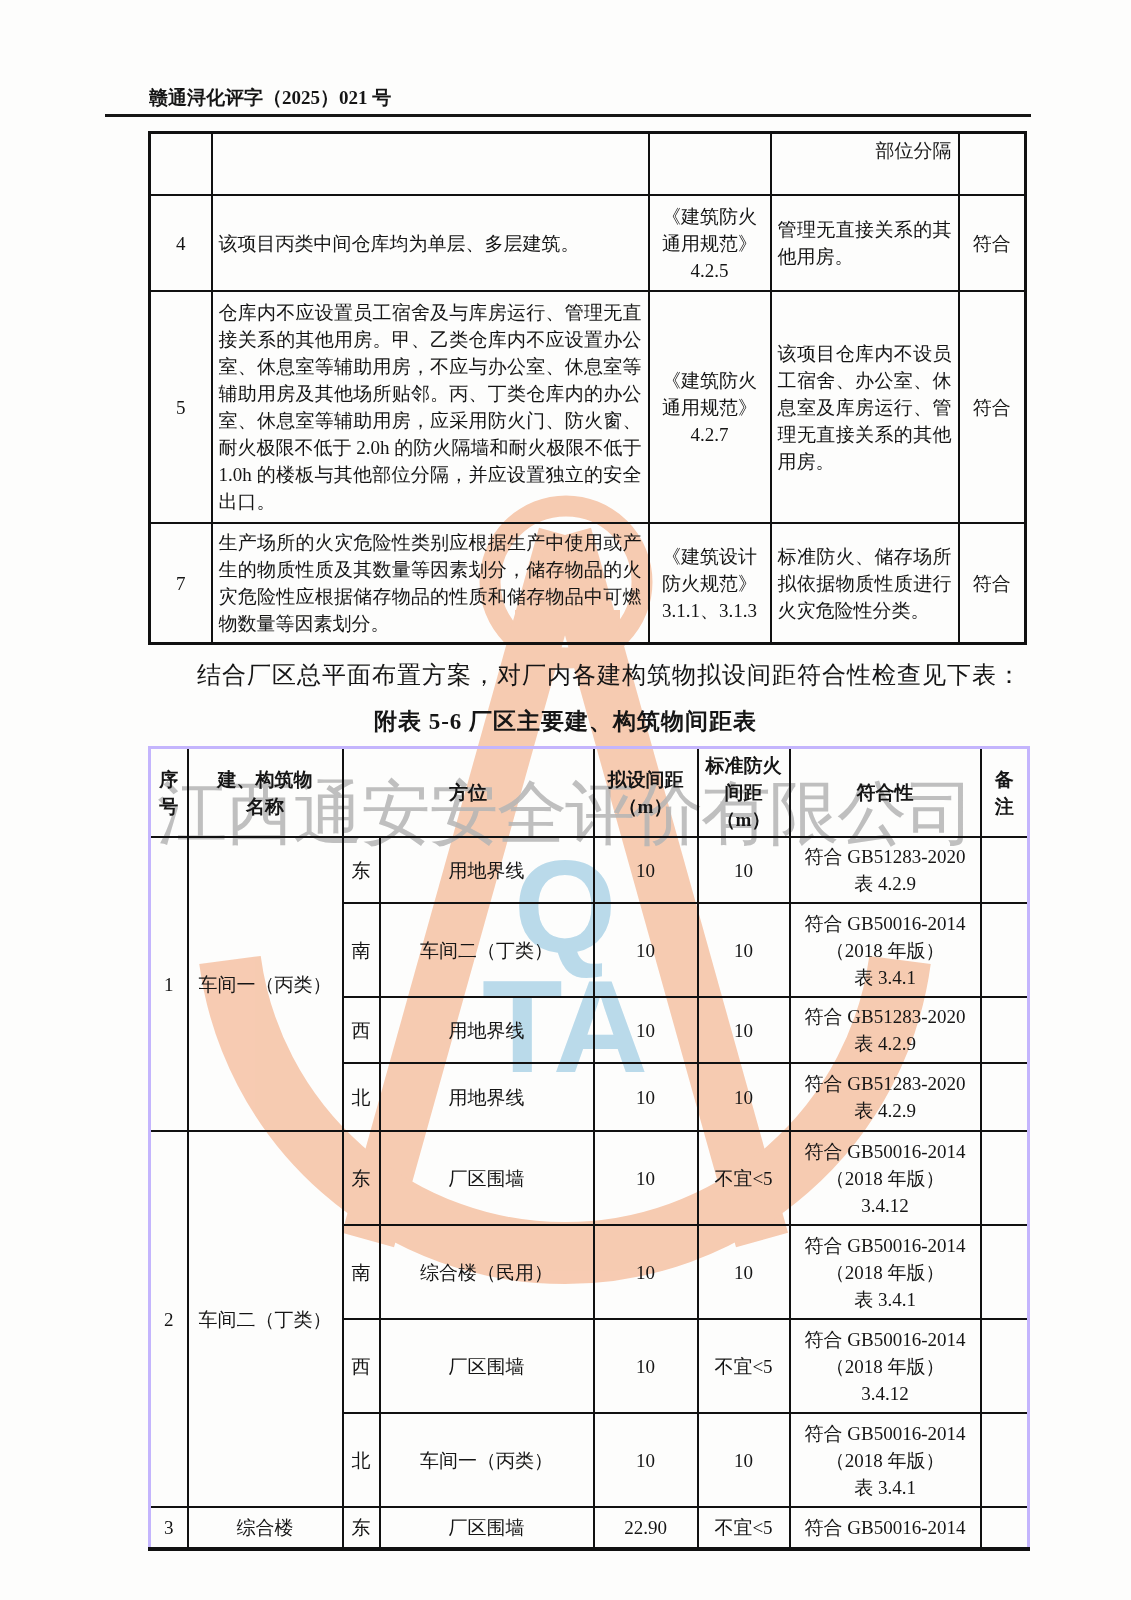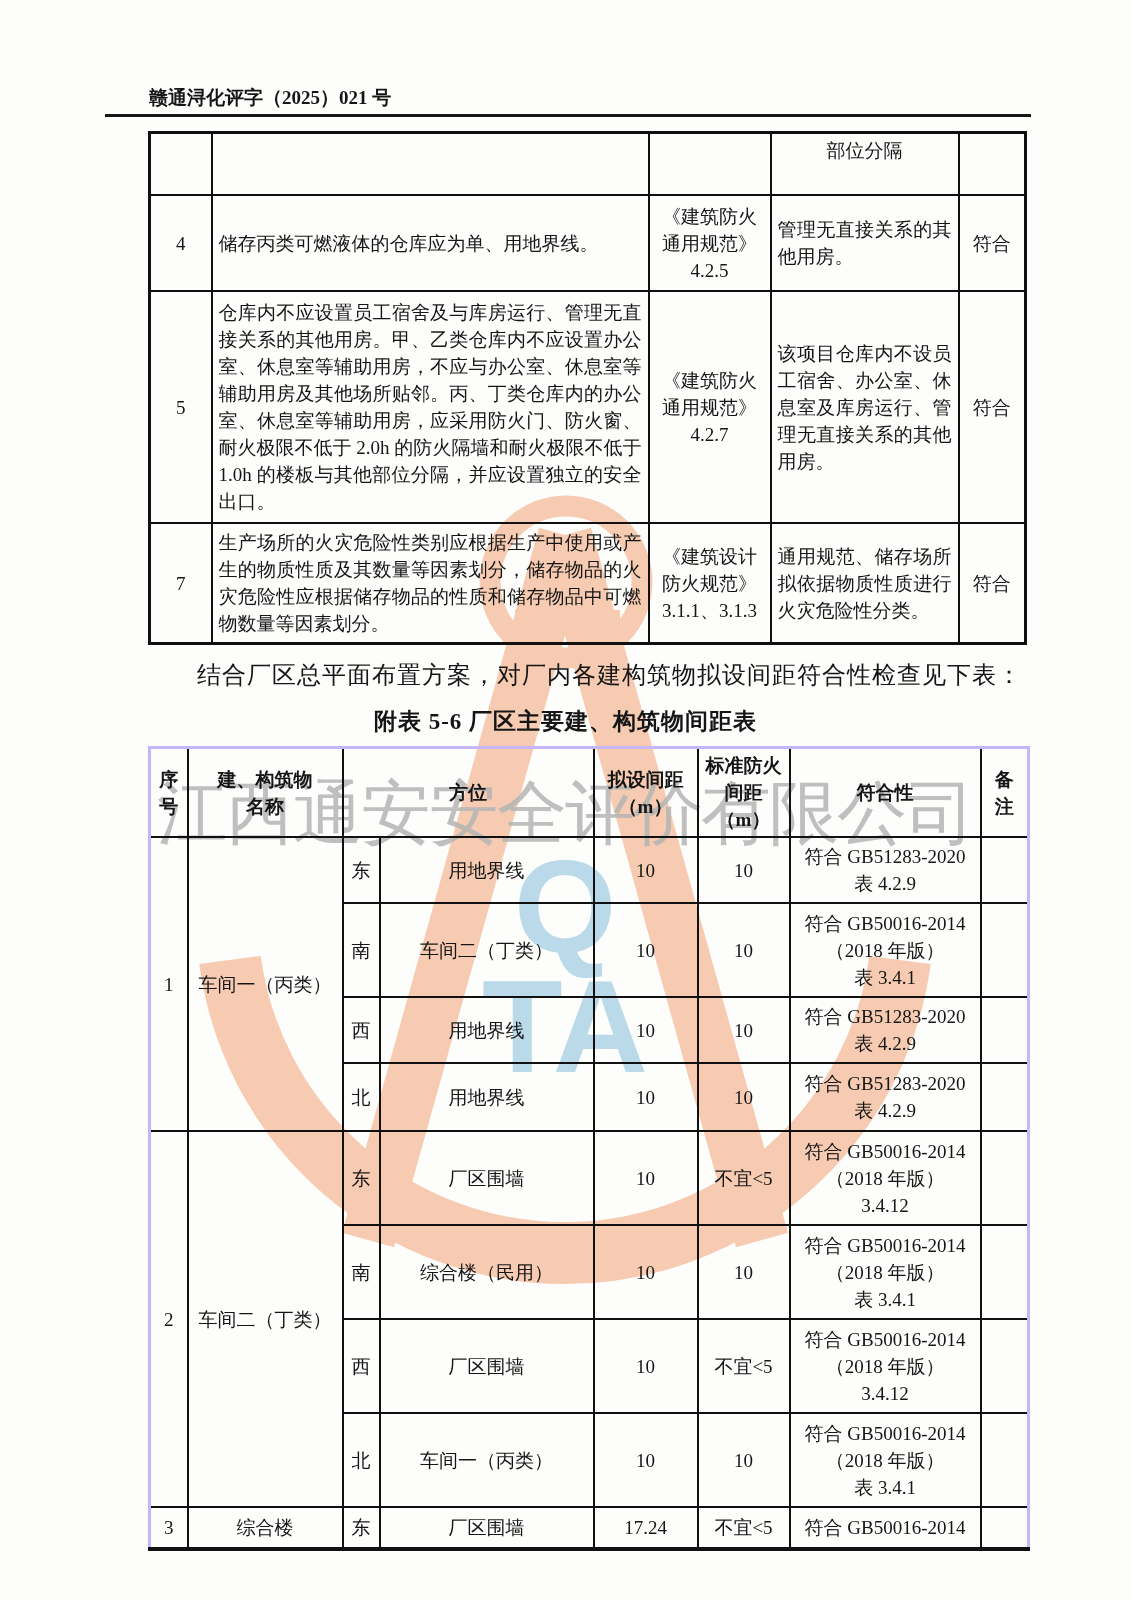--- a/index.html
+++ b/index.html
@@ -35,21 +35,21 @@
     font-size:19px;line-height:27px;
     overflow:hidden;
     font-weight:normal;
   }
   .pre{white-space:pre-line;}
 
   
   .t1{margin:14px 0 0 148px;width:876px;border:3px solid #111;}
   .t1 .req,.t1 .situ{text-align:left;text-align:justify;}
   .t1 .carry td{height:54px;}
-  .t1 .carry .situ{vertical-align:top;text-align:center;}
+  .t1 .carry .situ{vertical-align:top;text-align:right;}
   .t1 .r4 td{height:88px;}
   .t1 .r5 td{height:224px;}
   .t1 .r7 td{height:112px;}
 
   
   .para{
     margin:12px 100px 0 133px;
     font-size:24px;line-height:37px;
     text-indent:64px;letter-spacing:1px;
     text-align:justify;
@@ -109,21 +109,21 @@
       <tbody>
         <tr class="carry">
           <td></td>
           <td class="req"></td>
           <td></td>
           <td class="situ">部位分隔</td>
           <td></td>
         </tr>
         <tr class="r4">
           <td>4</td>
-          <td class="req">储存丙类可燃液体的仓库应为单、用地界线。</td>
+          <td class="req">该项目丙类中间仓库均为单层、多层建筑。</td>
           <td class="pre">《建筑防火
 通用规范》
 4.2.5</td>
           <td class="situ">管理无直接关系的其他用房。</td>
           <td>符合</td>
         </tr>
         <tr class="r5">
           <td>5</td>
           <td class="req">仓库内不应设置员工宿舍及与库房运行、管理无直接关系的其他用房。甲、乙类仓库内不应设置办公室、休息室等辅助用房，不应与办公室、休息室等辅助用房及其他场所贴邻。丙、丁类仓库内的办公室、休息室等辅助用房，应采用防火门、防火窗、耐火极限不低于 2.0h 的防火隔墙和耐火极限不低于 1.0h 的楼板与其他部位分隔，并应设置独立的安全出口。</td>
           <td class="pre">《建筑防火
@@ -131,21 +131,21 @@
 4.2.7</td>
           <td class="situ">该项目仓库内不设员工宿舍、办公室、休息室及库房运行、管理无直接关系的其他用房。</td>
           <td>符合</td>
         </tr>
         <tr class="r7">
           <td>7</td>
           <td class="req">生产场所的火灾危险性类别应根据生产中使用或产生的物质性质及其数量等因素划分，储存物品的火灾危险性应根据储存物品的性质和储存物品中可燃物数量等因素划分。</td>
           <td class="pre">《建筑设计
 防火规范》
 3.1.1、3.1.3</td>
-          <td class="situ">通用规范、储存场所拟依据物质性质进行火灾危险性分类。</td>
+          <td class="situ">标准防火、储存场所拟依据物质性质进行火灾危险性分类。</td>
           <td>符合</td>
         </tr>
       </tbody>
     </table>
 
     <p class="para">结合厂区总平面布置方案，对厂内各建构筑物拟设间距符合性检查见下表：</p>
 
     <div class="t2title">附表 5-6  厂区主要建、构筑物间距表</div>
 
     <table class="t2">
@@ -254,21 +254,21 @@
 （2018 年版）
 表 3.4.1</td>
           <td></td>
         </tr>
 
         <tr class="rh33 cut">
           <td>3</td>
           <td>综合楼</td>
           <td>东</td>
           <td>厂区围墙</td>
-          <td>17.24</td>
+          <td>22.90</td>
           <td>不宜&lt;5</td>
           <td class="pre">符合 GB50016-2014</td>
           <td></td>
         </tr>
       </tbody>
     </table>
 
 
   </div>
 </div>

